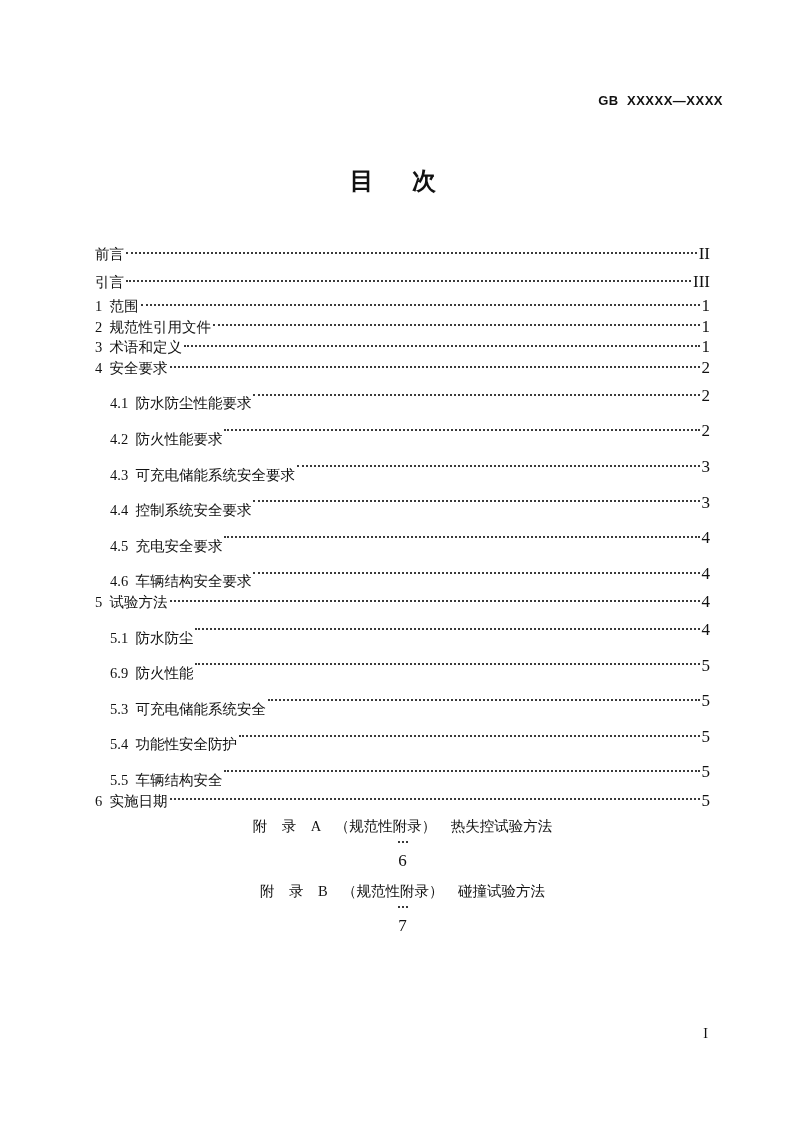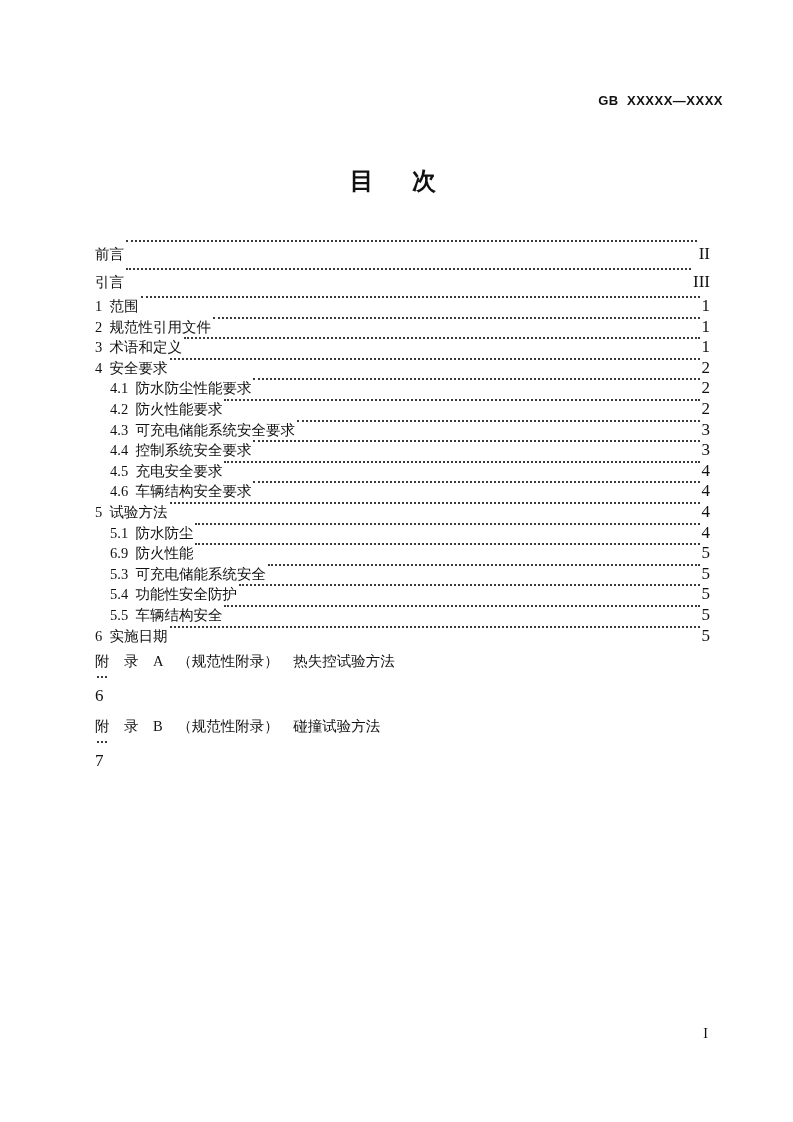--- a/index.html
+++ b/index.html
@@ -39,42 +39,42 @@
     white-space: pre;
   }
   .toc {
     position: absolute;
     top: 240px;
     left: 95px;
     width: 615px;
   }
   .toc-row {
     display: flex;
-    align-items: flex-start;
+    align-items: center;
     font-size: 14.5px;
     line-height: 20.6px;
   }
   .toc-row .t {
     white-space: pre;
     flex: 0 0 auto;
   }
   .toc-row .leader {
     flex: 1 1 auto;
     border-bottom: 2px dotted #3a3a3a;
     margin: 0 2px 3px 2px;
     min-width: 10px;
   }
   .toc-row .p {
     flex: 0 0 auto;
     font-size: 17px;
     white-space: pre;
   }
   .toc-row.lead-row { line-height: 28px; }
   .toc-row.apx      { line-height: 30px; flex-direction: column; }
-  .toc-row.ind .t   { padding-left: 15px; }
+  .toc-row.ind .t   { padding-left: 15px; margin-top: 15px; }
   .footer-pagenum {
     position: absolute;
     top: 1026px;
     right: 85px;
     font-size: 14px;
     font-family: "Liberation Serif", "DejaVu Serif", serif;
   }
 </style>
 </head>
 <body>

